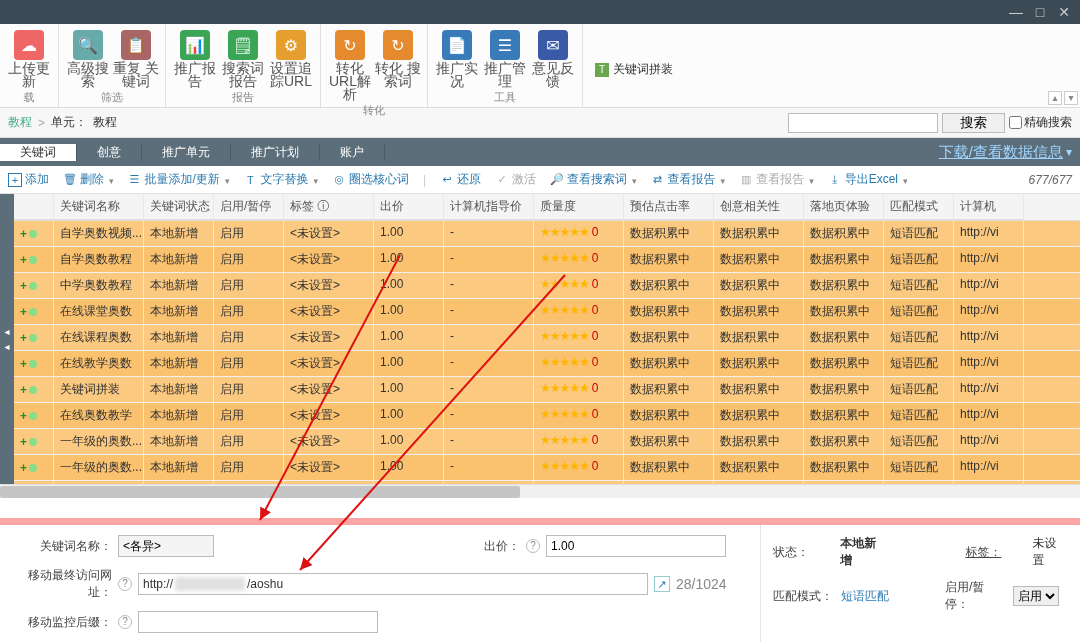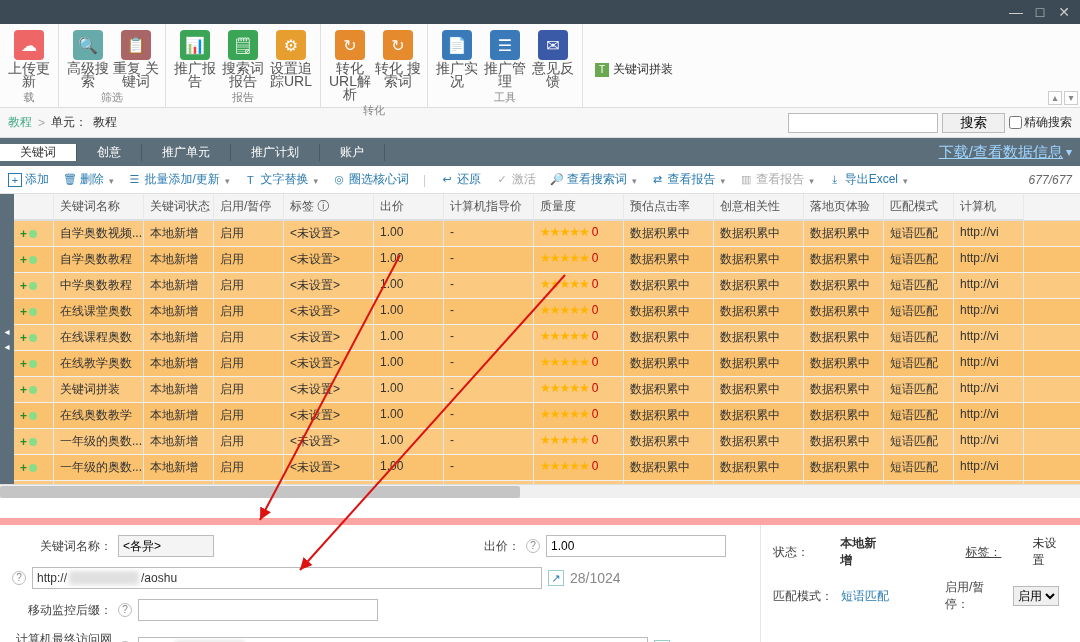--- a/index.html
+++ b/index.html
@@ -505,20 +505,21 @@
 <div class="detail">
   <div class="dleft">
     <div class="drow">
       <label>关键词名称：</label>
       <input type="text" style="width: 96px; background: rgb(244, 244, 244);" value="&lt;各异&gt;">
       <label style="margin-left:260px;width:40px;font-family:Liberation Mono, monospace;">出价：</label>
       <span class="q">?</span>
       <input type="text" style="width: 180px;" value="1.00">
     </div>
     <div class="drow">
+      <label>移动最终访问网址：</label>
       <span class="q">?</span>
       <div class="urlbox">
         <span>http://</span>
         <span class="blurseg"></span>
         <span>/aoshu</span>
       </div>
       <span class="link-open">↗</span>
       <span class="counter">28/1024</span>
     </div>
     <div class="drow">

